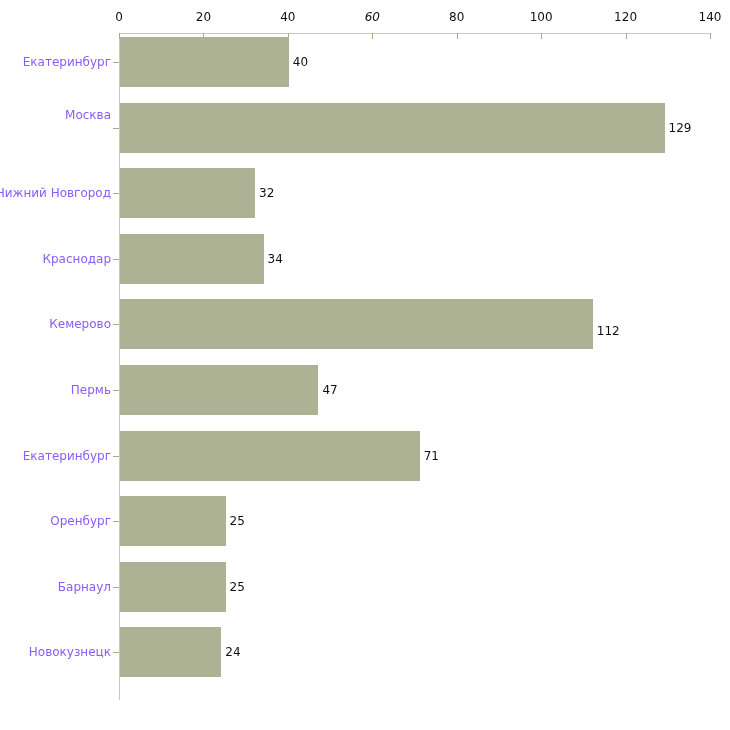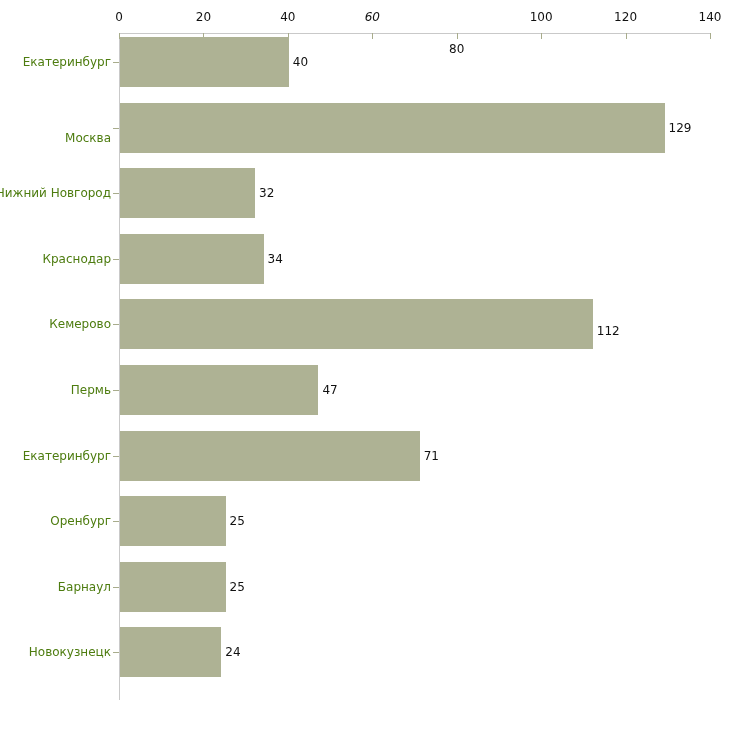--- a/index.html
+++ b/index.html
@@ -78,21 +78,21 @@
     font-size: 12px;
     line-height: 12px;
     color: #111111;
     white-space: nowrap;
   }
   .cat-label {
     position: absolute;
     right: 731px;            
     font-size: 12px;
     line-height: 12px;
-    color: #4d7c0f;
+    color: #8b5cf6;
     white-space: nowrap;
     text-align: right;
   }
 </style>
 </head>
 <body>
 
 <div id="chart-root">
 
   <div class="x-axis-line"></div>
@@ -101,21 +101,21 @@
   <div id="xticks-layer">
       <div class="x-tick" style="left: 119px;"></div>
       <div class="x-tick-label" style="left: 119px;">0</div>
       <div class="x-tick" style="left: 203.429px;"></div>
       <div class="x-tick-label" style="left: 203.429px;">20</div>
       <div class="x-tick" style="left: 287.857px;"></div>
       <div class="x-tick-label" style="left: 287.857px;">40</div>
       <div class="x-tick" style="left: 372.286px;"></div>
       <div class="x-tick-label" style="left: 372.286px; font-style: italic;">60</div>
       <div class="x-tick" style="left: 456.714px;"></div>
-      <div class="x-tick-label" style="left: 456.714px; margin-top: 32px;">80</div>
+      <div class="x-tick-label" style="left: 456.714px;">80</div>
       <div class="x-tick" style="left: 541.143px;"></div>
       <div class="x-tick-label" style="left: 541.143px;">100</div>
       <div class="x-tick" style="left: 625.571px;"></div>
       <div class="x-tick-label" style="left: 625.571px;">120</div>
       <div class="x-tick" style="left: 710px;"></div>
       <div class="x-tick-label" style="left: 710px;">140</div>
     </div>
   <div id="yticks-layer">
       <div class="y-tick" style="top: 62px;"></div>
       <div class="y-tick" style="top: 128px;"></div>
@@ -128,21 +128,21 @@
       <div class="y-tick" style="top: 587px;"></div>
       <div class="y-tick" style="top: 652px;"></div>
     </div>
 
   <div id="bars-layer">
       <div class="bar" title="Екатеринбург: 40" style="top: 37px; width: 168.857px; height: 50px; background: rgb(174, 178, 148);"></div>
       <div class="bar-value" style="left: 292.857px; top: 56px;">40</div>
       <div class="cat-label" style="right: 619px; top: 56px;">Екатеринбург</div>
       <div class="bar" title="Москва: 129" style="top: 102.6px; width: 544.564px; height: 50px; background: rgb(174, 178, 148);"></div>
       <div class="bar-value" style="left: 668.564px; top: 121.6px;">129</div>
-      <div class="cat-label" style="right: 619px; top: 132px;">Москва</div>
+      <div class="cat-label" style="right: 619px; top: 109px;">Москва</div>
       <div class="bar" title="Нижний Новгород: 32" style="top: 168.2px; width: 135.086px; height: 50px; background: rgb(174, 178, 148);"></div>
       <div class="bar-value" style="left: 259.086px; top: 187.2px;">32</div>
       <div class="cat-label" style="right: 619px; top: 187.2px;">Нижний Новгород</div>
       <div class="bar" title="Краснодар: 34" style="top: 233.8px; width: 143.529px; height: 50px; background: rgb(174, 178, 148);"></div>
       <div class="bar-value" style="left: 267.529px; top: 252.8px;">34</div>
       <div class="cat-label" style="right: 619px; top: 252.8px;">Краснодар</div>
       <div class="bar" title="Кемерово: 112" style="top: 299.4px; width: 472.8px; height: 50px; background: rgb(174, 178, 148);"></div>
       <div class="bar-value" style="left: 596.8px; top: 318.4px; margin-top: 7px;">112</div>
       <div class="cat-label" style="right: 619px; top: 318.4px;">Кемерово</div>
       <div class="bar" title="Пермь: 47" style="top: 365px; width: 198.407px; height: 50px; background: rgb(174, 178, 148);"></div>

